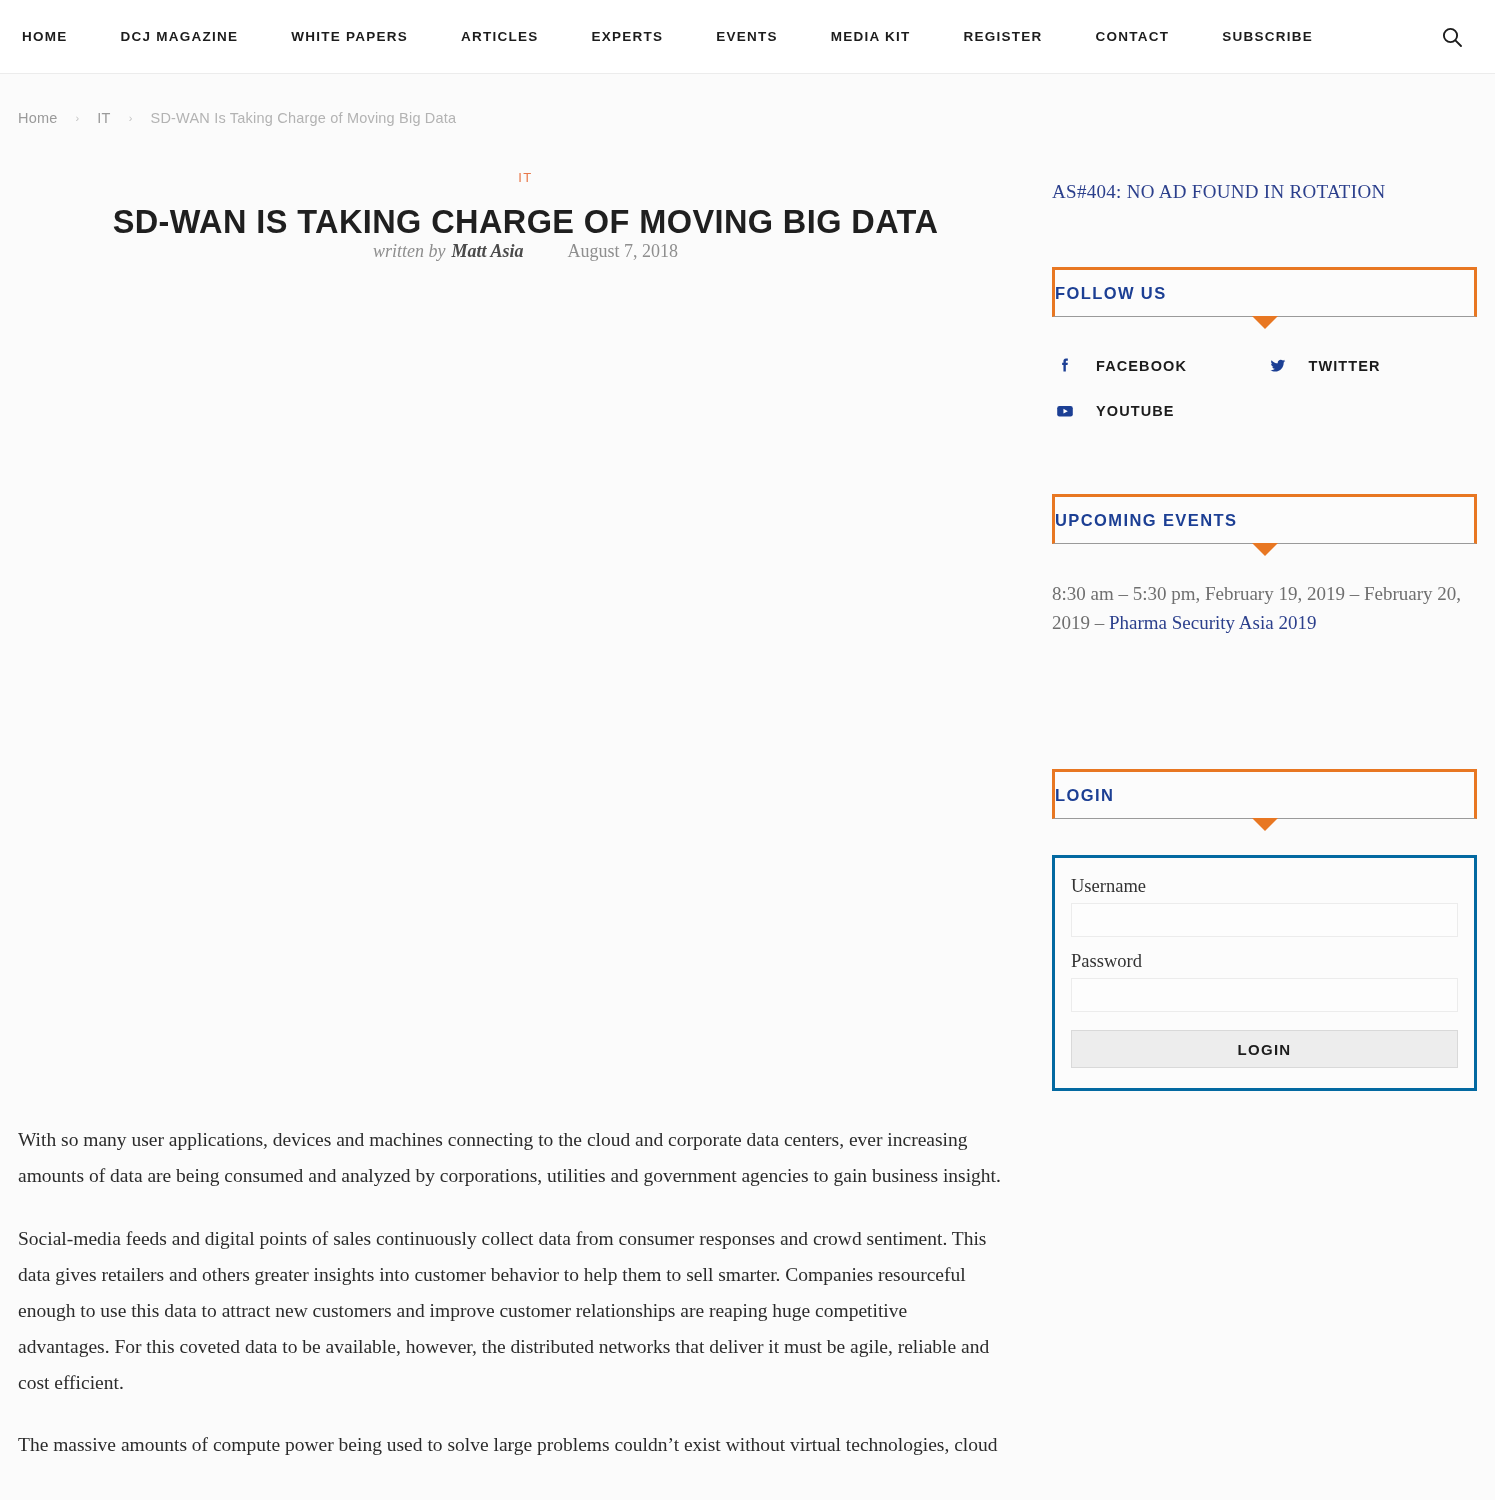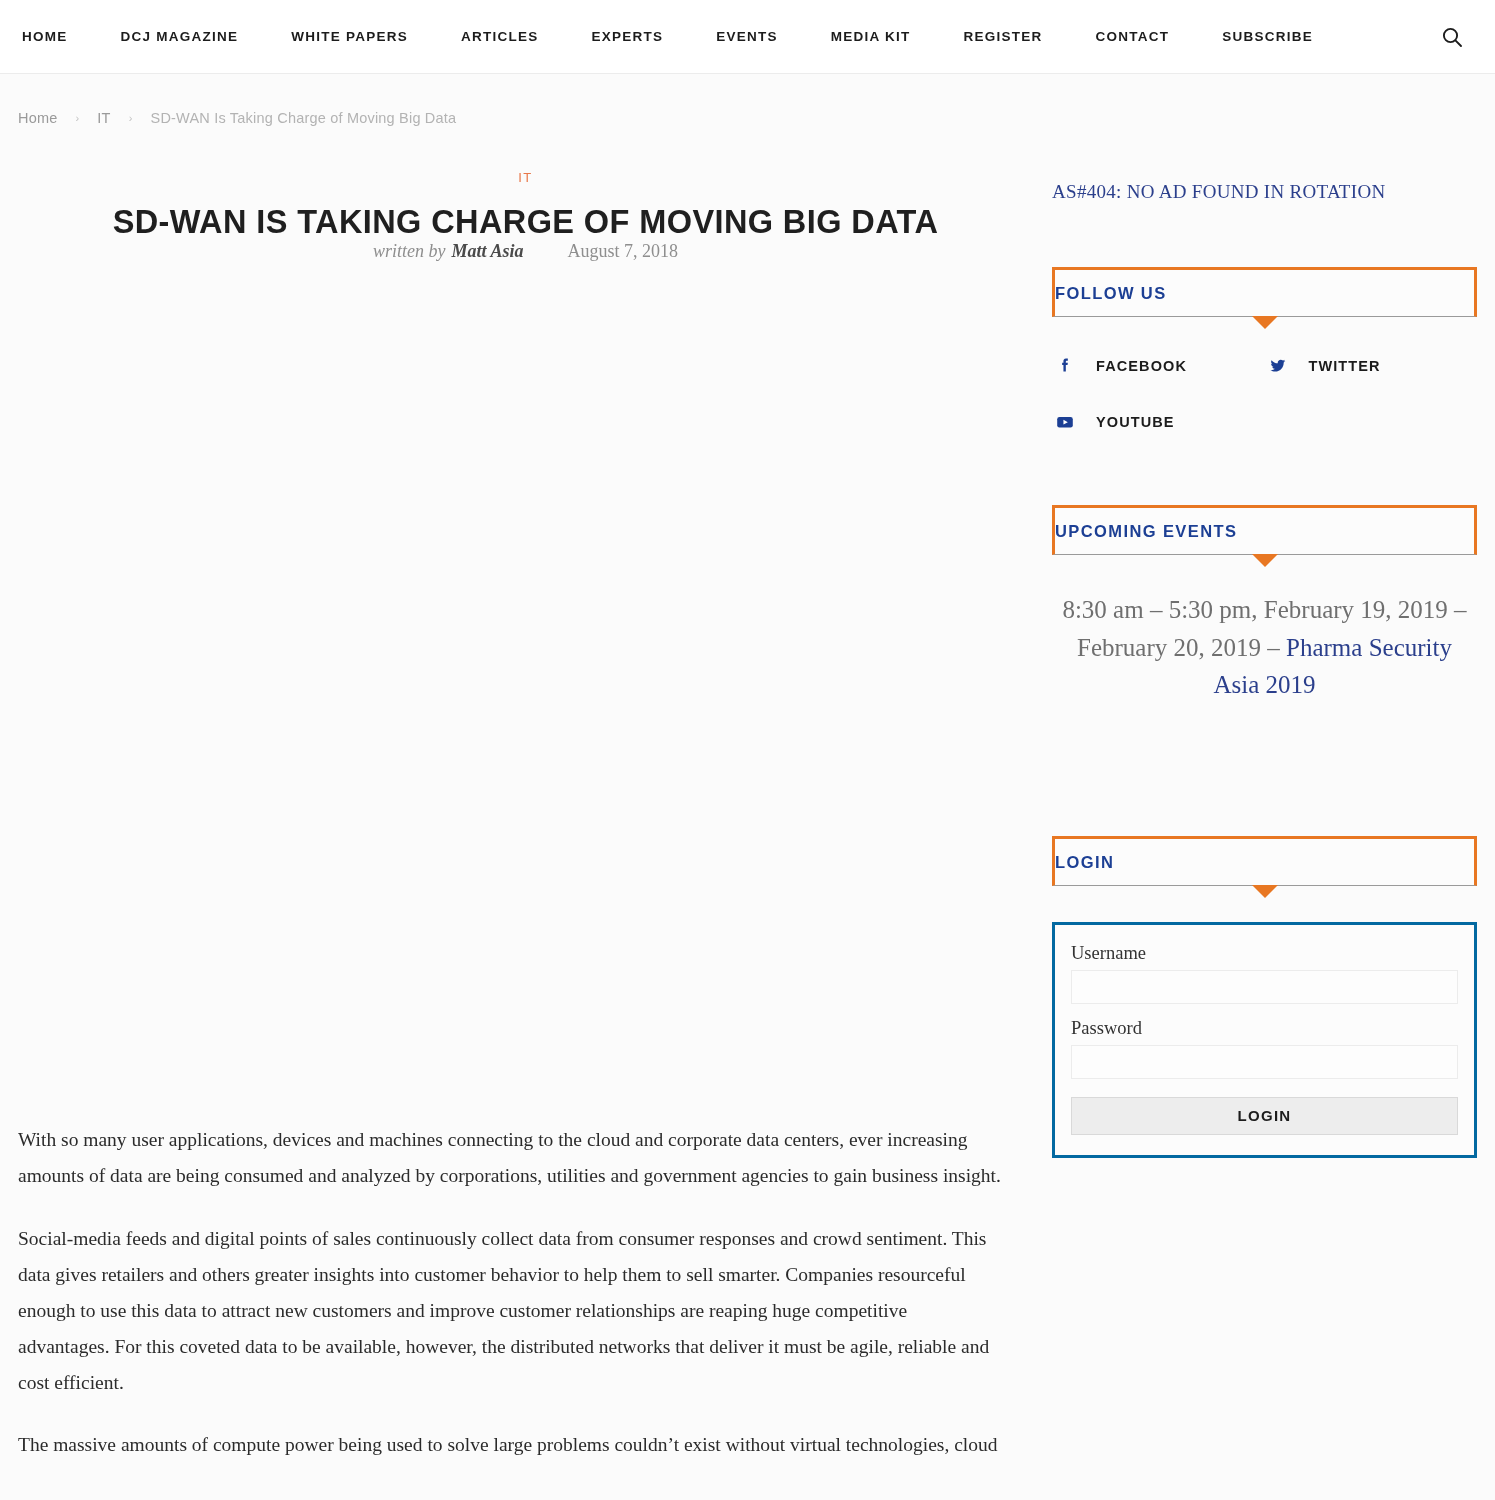--- a/index.html
+++ b/index.html
@@ -193,21 +193,21 @@
     border-right: 13px solid transparent;
     border-top: 13px solid #e87722;
   }
 
   .widget-body { padding-top: 36px; }
 
   
   .social-grid {
     display: flex;
     flex-wrap: wrap;
-    row-gap: 30px;
+    row-gap: 19px;
   }
   .social-item {
     width: 50%;
     display: flex;
     align-items: center;
     cursor: pointer;
     text-decoration: none;
   }
   .social-ico {
     width: 26px; height: 26px;
@@ -219,24 +219,23 @@
     font-weight: bold;
     letter-spacing: 1.1px;
     color: #1c1c1c;
     text-transform: uppercase;
     margin-left: 18px;
   }
 
   
   .event-line {
     font-family: "Liberation Serif", serif;
-    font-size: 25px;
+    font-size: 19px;
     line-height: 1.5;
     color: #6f6f6f;
-    text-align: center;
   }
   .event-link {
     color: #2b3f8c;
     text-decoration: none;
     cursor: pointer;
   }
 
   
   .login-form-box {
     border: 3px solid #0369a1;

